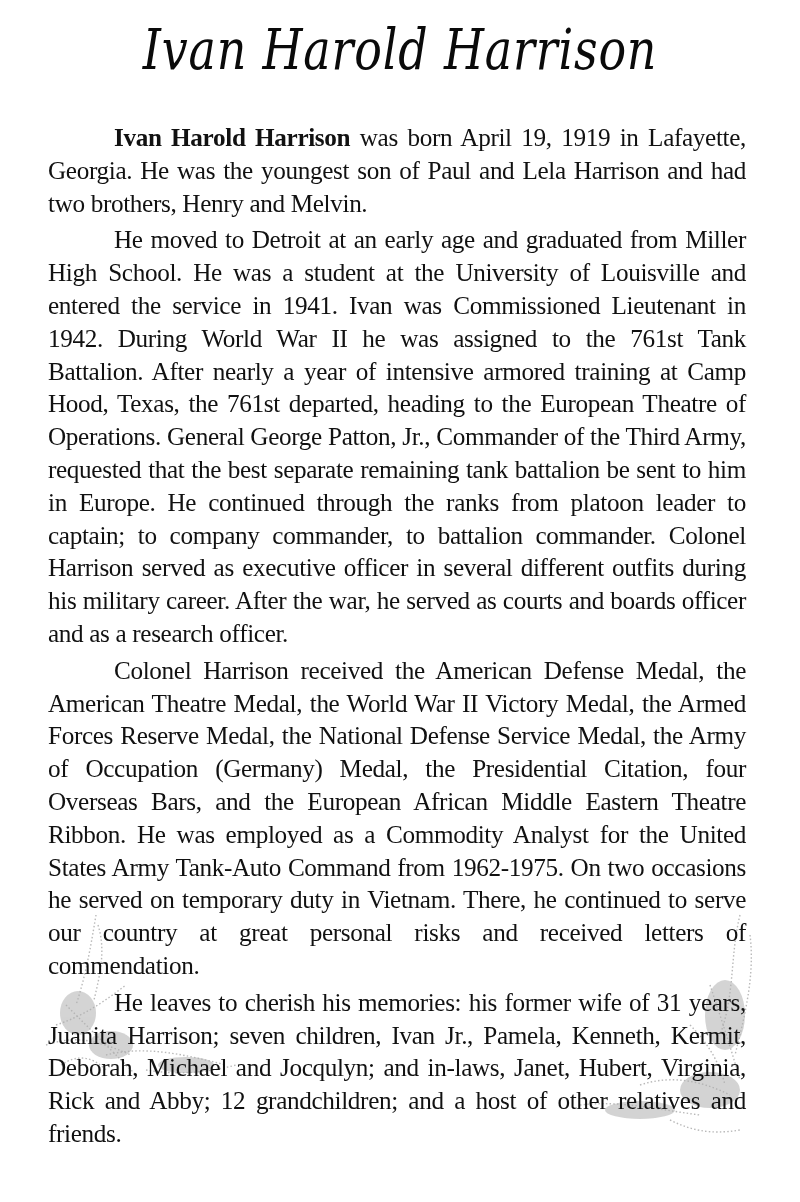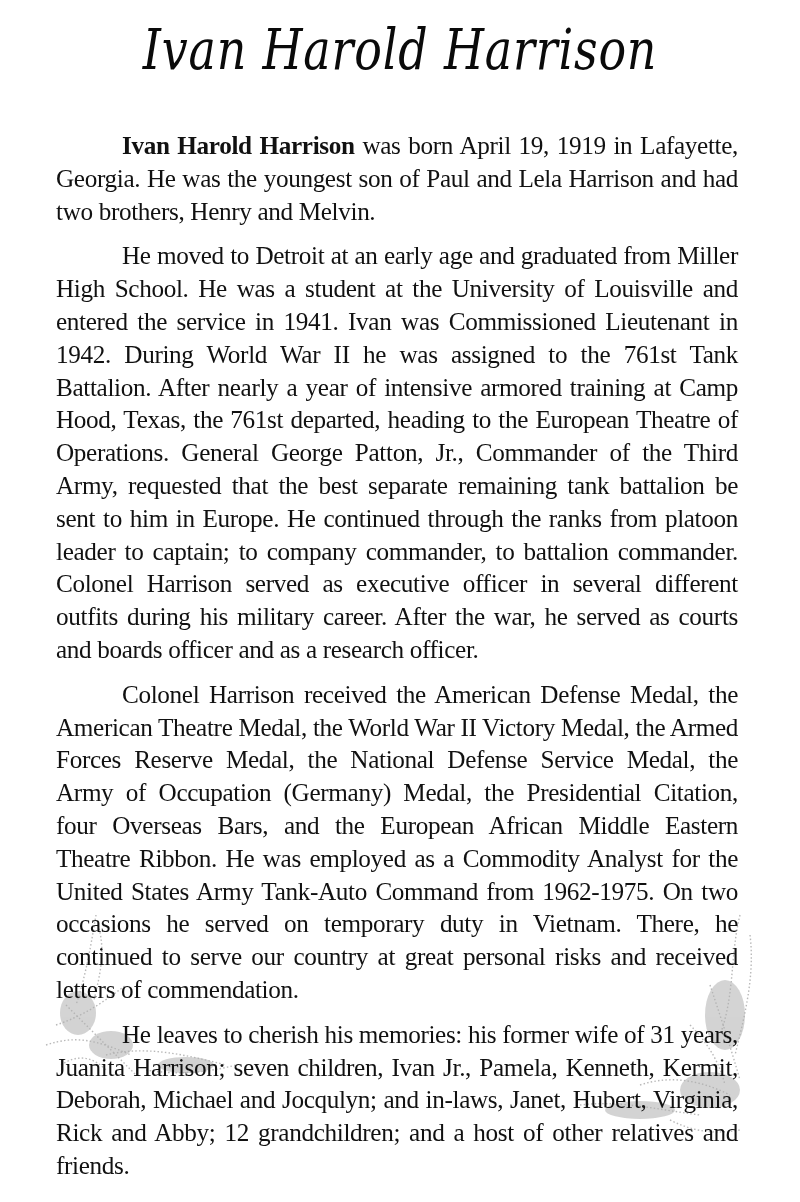--- a/index.html
+++ b/index.html
@@ -37,21 +37,21 @@
       left: 44px;
       width: 706px;
       font-family: "Liberation Serif", serif;
       font-size: 25.2px;
       line-height: 32.8px;
       text-align: justify;
       letter-spacing: -0.35px;
       color: #111111;
     }
     .body-text p {
-      margin: 12px;
+      margin: 4px;
       text-indent: 66px;
     }
     .lead-name {
       font-weight: bold;
     }
     .floral {
       position: absolute;
       pointer-events: none;
     }
     .floral-left {

